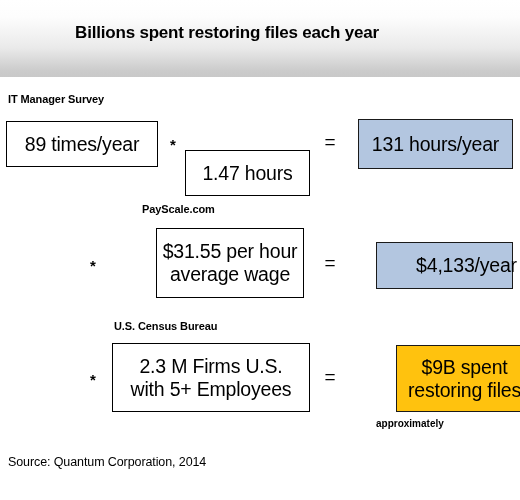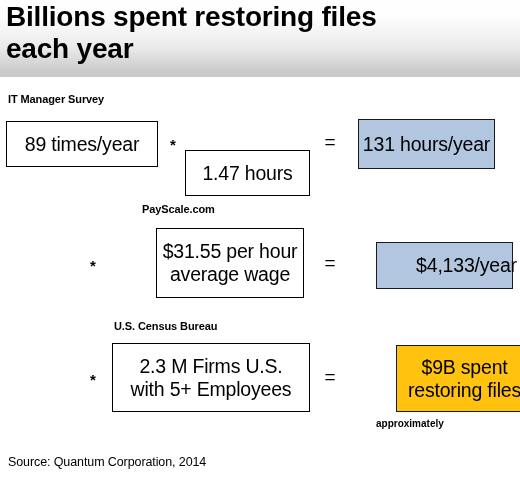--- a/index.html
+++ b/index.html
@@ -20,28 +20,28 @@
   .title-bar {
     position: absolute;
     left: 0;
     top: 0;
     width: 520px;
     height: 77px;
     background: linear-gradient(to bottom, #ffffff 0%, #fdfdfd 22%, #eaeaea 62%, #cbcbcb 92%, #c8c8c8 100%);
   }
   .title-text {
     position: absolute;
-    left: 6px;
+    left: 12px;
     top: 0;
     width: 430px;
     height: 77px;
     display: flex;
     align-items: center;
     justify-content: center;
-    font-size: 28px;
+    font-size: 17px;
     font-weight: bold;
     letter-spacing: -0.2px;
     color: #000000;
     padding-bottom: 12px;
     box-sizing: border-box;
   }
 
   
   .src-label {
     position: absolute;
@@ -85,21 +85,21 @@
     background: #ffc20e;
     border-color: #1a1a1a;
   }
 
   
   #label-it        { left: 8px;   top: 93px; }
   #box-times       { left: 6px;   top: 121px; width: 152px; height: 46px; }
   #op-mult-1       { left: 162px; top: 137px; width: 22px; }
   #box-hours       { left: 185px; top: 121px; width: 125px; height: 46px; margin-top: 29px; }
   #op-eq-1         { left: 318px; top: 132px; width: 24px; }
-  #box-result-1    { left: 358px; top: 119px; width: 137px; height: 50px; }
+  #box-result-1    { left: 358px; top: 119px; width: 155px; height: 50px; }
 
   
   #label-payscale  { left: 142px; top: 203px; }
   #op-mult-2       { left: 82px;  top: 258px; width: 22px; }
   #box-wage        { left: 156px; top: 228px; width: 148px; height: 70px; justify-content: center; }
   #op-eq-2         { left: 318px; top: 253px; width: 24px; }
   #box-result-2    { left: 376px; top: 242px; width: 137px; height: 47px; padding-left: 44px; }
 
   
   #label-census    { left: 114px; top: 320px; }

